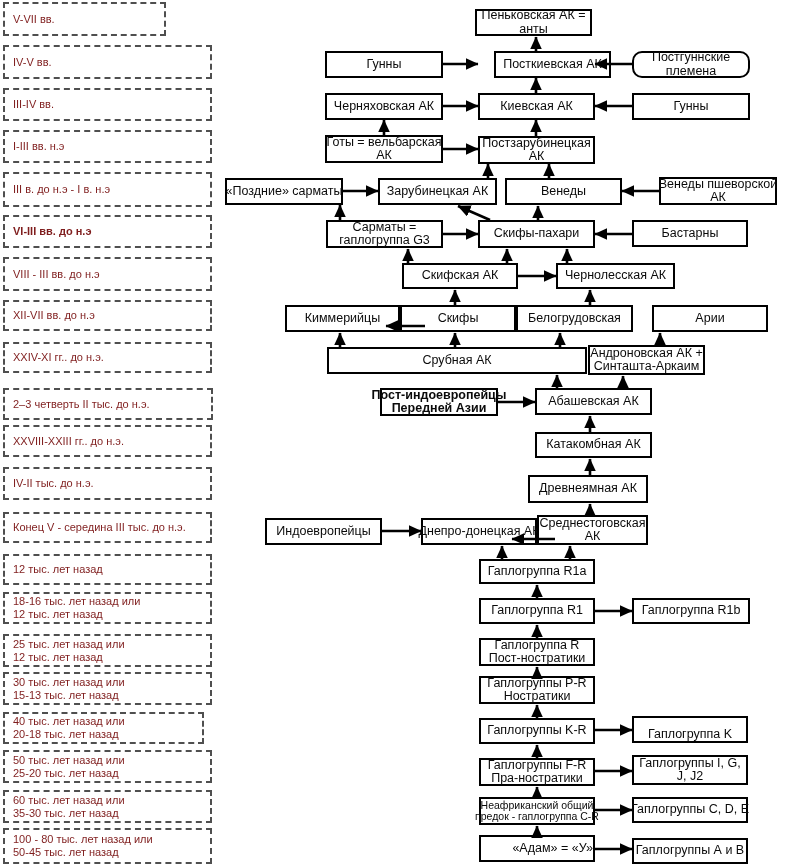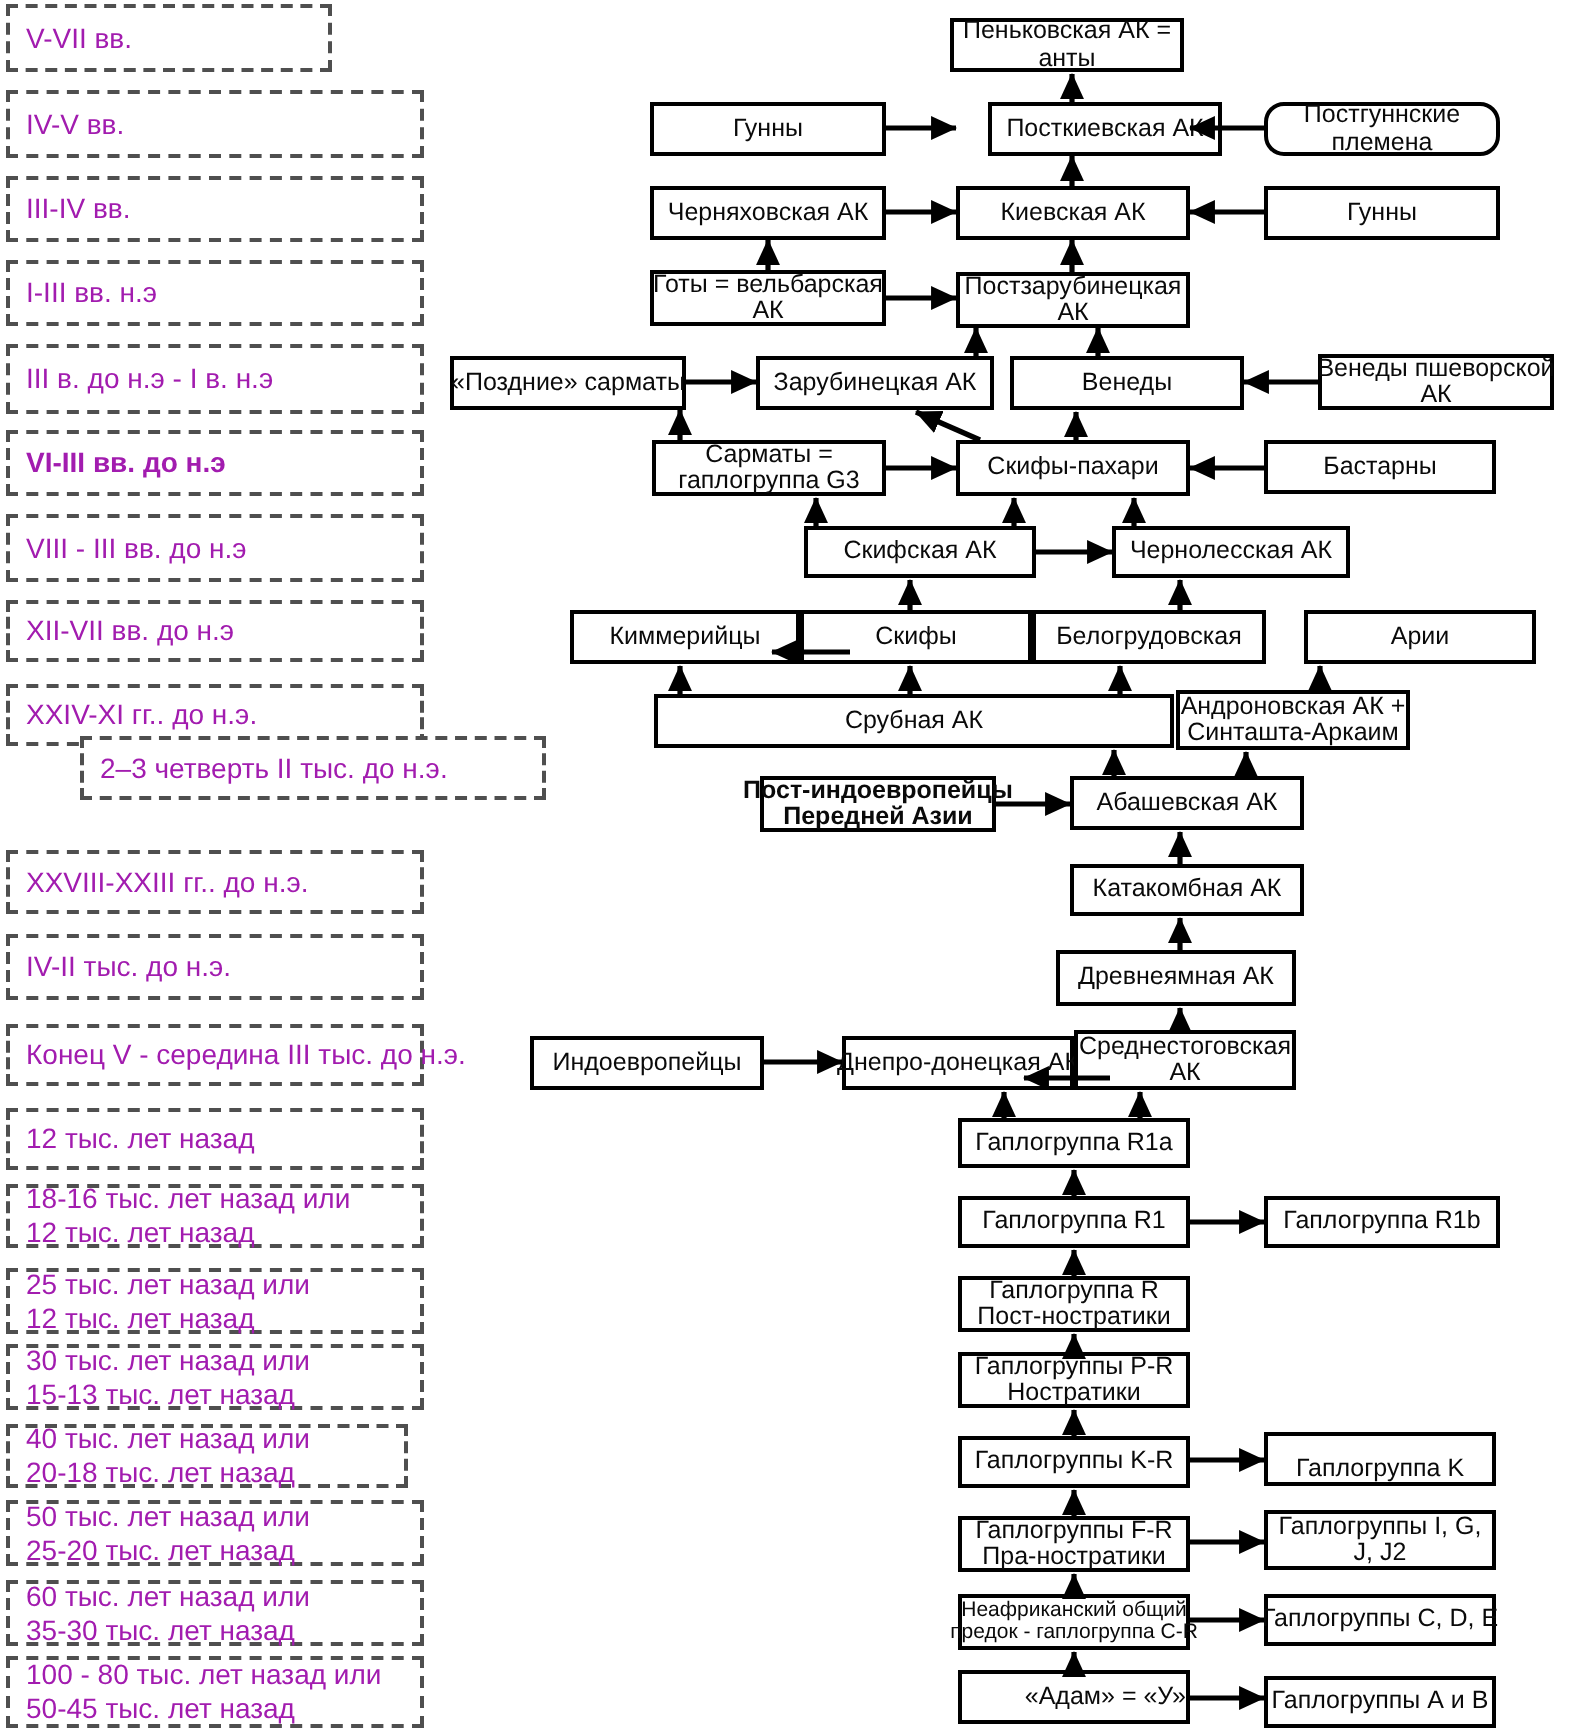--- a/index.html
+++ b/index.html
@@ -1,20 +1,20 @@
 <!DOCTYPE html>
 <html><head>
 <meta charset="utf-8">
 <style>
   html,body{margin:0;padding:0;background:#ffffff;}
   .canvas{position:relative;width:790px;height:868px;background:#ffffff;overflow:hidden;
           font-family:"Liberation Sans",sans-serif;color:#111;}
   .tl-item{position:absolute;border:2px dashed #4f4f4f;background:#fff;box-sizing:border-box;
            display:flex;flex-direction:column;justify-content:center;padding-left:8px;}
-  .tl-item .ln{font-size:14px;line-height:1.18;white-space:nowrap;color:#a21caf;}
+  .tl-item .ln{font-size:11px;line-height:1.18;white-space:nowrap;color:#7f1d1d;}
   .node{position:absolute;border:2px solid #000;background:#fff;box-sizing:border-box;
         display:flex;flex-direction:column;justify-content:center;align-items:center;overflow:visible;}
   .node .ln{font-size:12.5px;line-height:1.08;white-space:nowrap;text-align:center;color:#0a0a0a;}
   #edge-layer{position:absolute;left:0;top:0;width:790px;height:868px;pointer-events:none;z-index:10;}
   #timeline-layer,#flow-layer{position:absolute;left:0;top:0;width:100%;height:100%;}
 </style>
 </head>
 <body>
 
 <div class="canvas">
@@ -39,21 +39,21 @@
       </div>
       <div class="tl-item" style="left: 3px; top: 257px; width: 209px; height: 34px; border-color: rgb(79, 79, 79);">
         <div class="ln">VIII - III вв. до н.э</div>
       </div>
       <div class="tl-item" style="left: 3px; top: 300px; width: 209px; height: 31px; border-color: rgb(79, 79, 79);">
         <div class="ln">XII-VII вв. до н.э</div>
       </div>
       <div class="tl-item" style="left: 3px; top: 342px; width: 209px; height: 31px; border-color: rgb(79, 79, 79);">
         <div class="ln">XXIV-XI гг.. до н.э.</div>
       </div>
-      <div class="tl-item" style="left: 3px; top: 368px; width: 233px; height: 32px; border-color: rgb(79, 79, 79); margin-left: 37px;">
+      <div class="tl-item" style="left: 3px; top: 388px; width: 210px; height: 32px; border-color: rgb(79, 79, 79);">
         <div class="ln">2–3 четверть II тыс. до н.э.</div>
       </div>
       <div class="tl-item" style="left: 3px; top: 425px; width: 209px; height: 32px; border-color: rgb(79, 79, 79);">
         <div class="ln">XXVIII-XXIII гг.. до н.э.</div>
       </div>
       <div class="tl-item" style="left: 3px; top: 467px; width: 209px; height: 33px; border-color: rgb(79, 79, 79);">
         <div class="ln">IV-II тыс. до н.э.</div>
       </div>
       <div class="tl-item" style="left: 3px; top: 512px; width: 209px; height: 31px; border-color: rgb(79, 79, 79);">
         <div class="ln">Конец V - середина III тыс. до н.э.</div>

